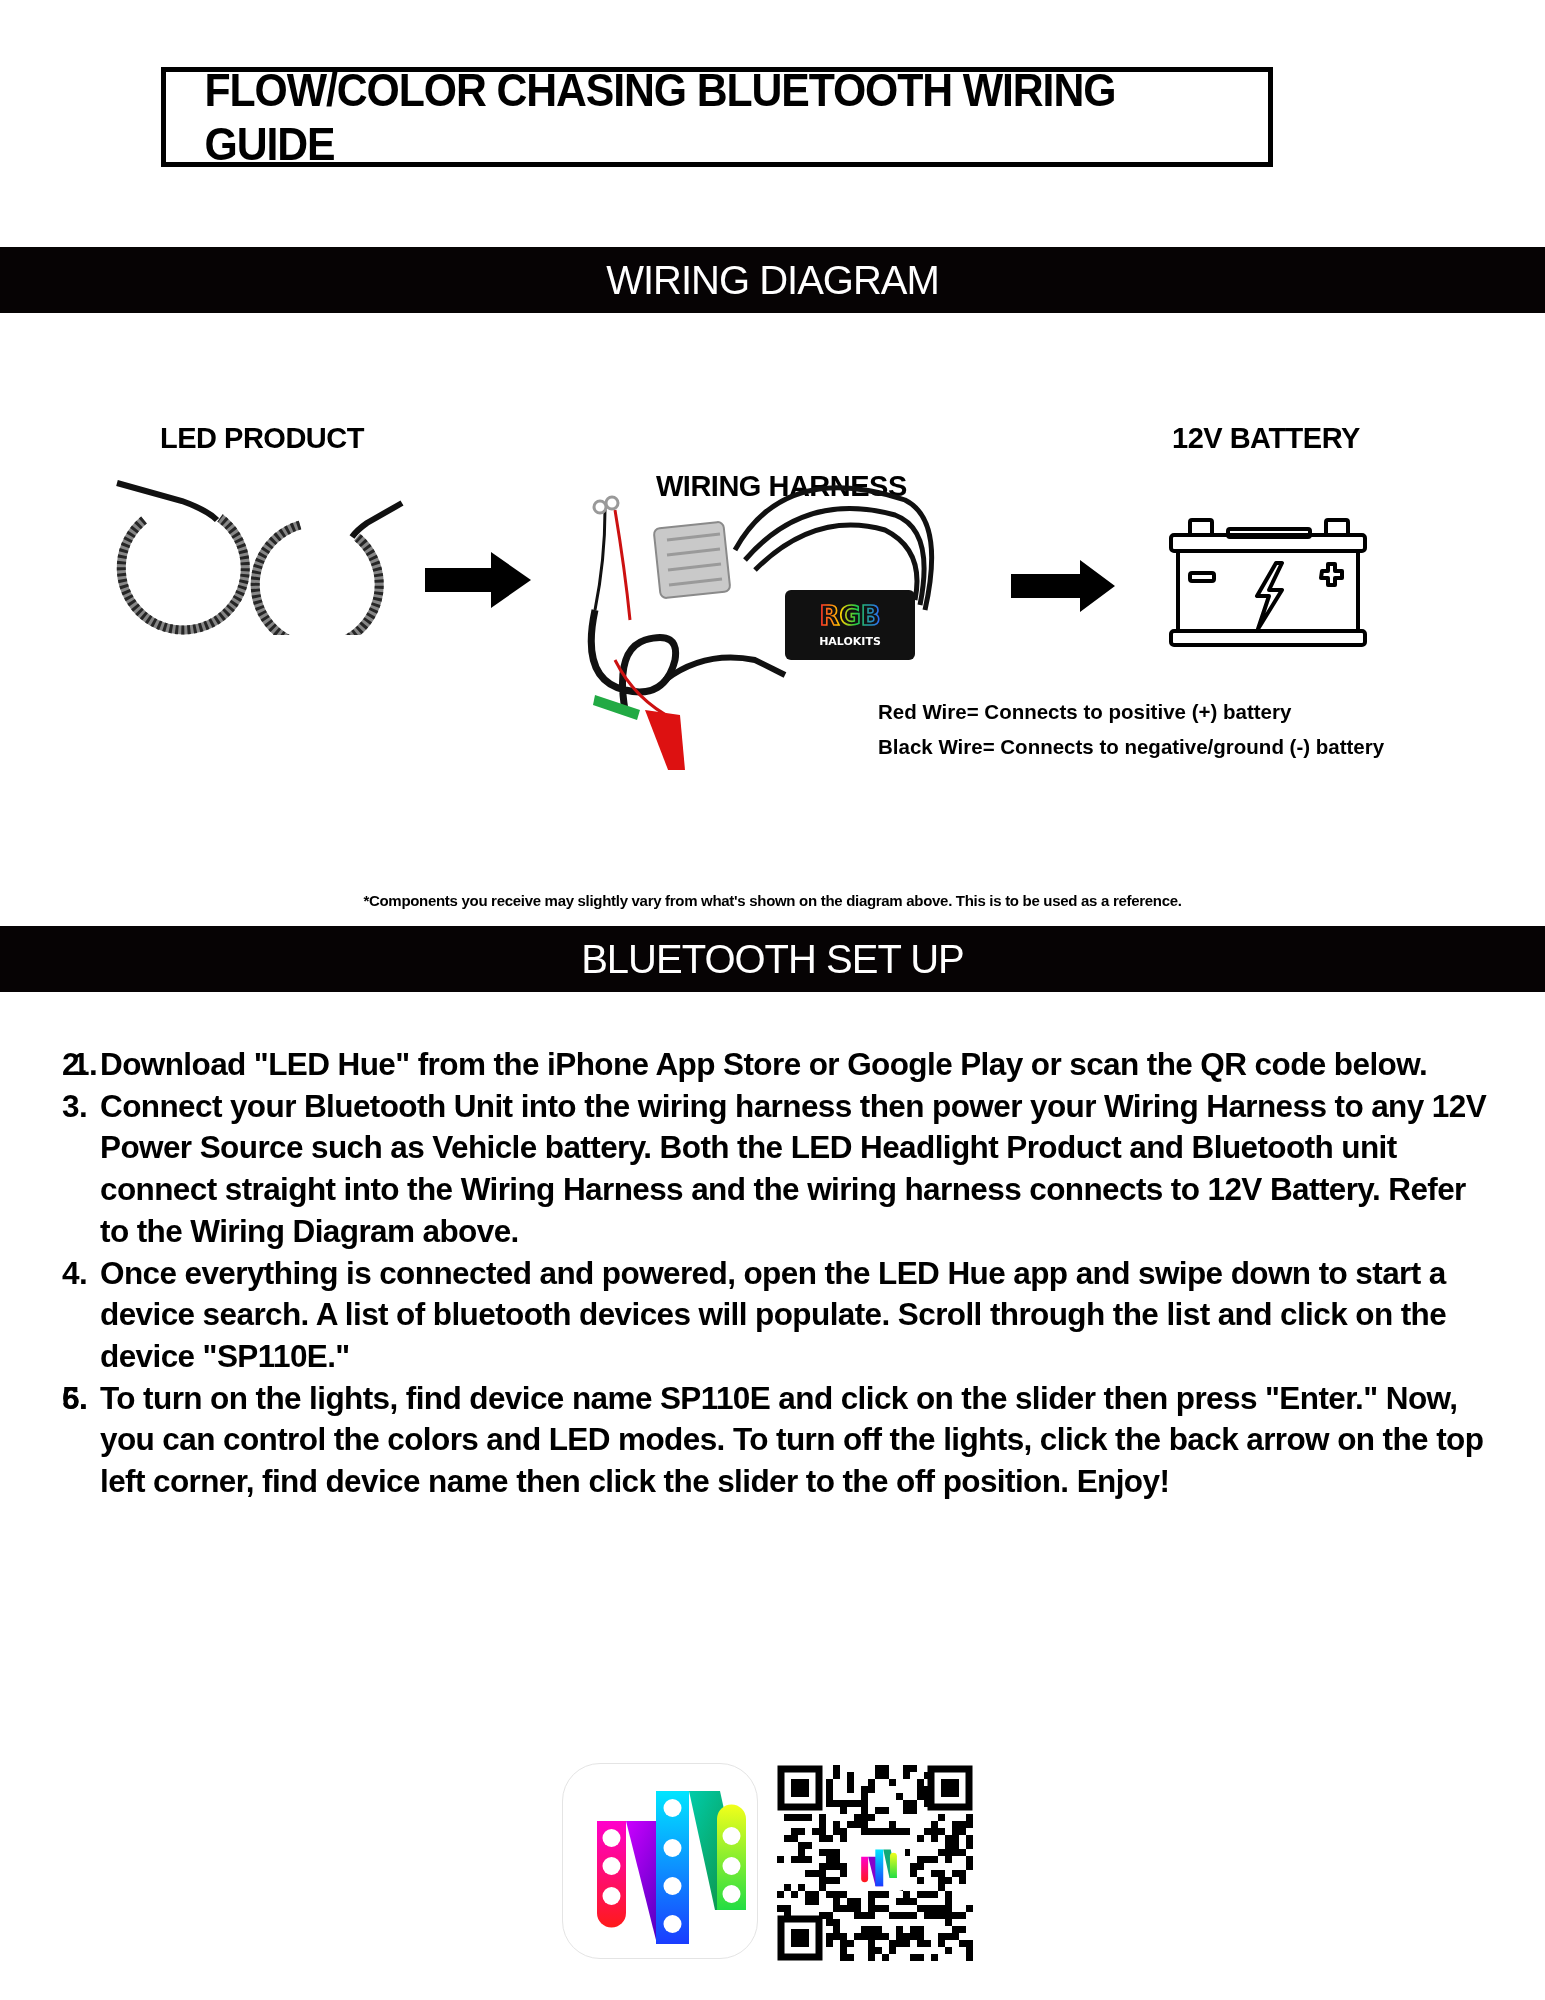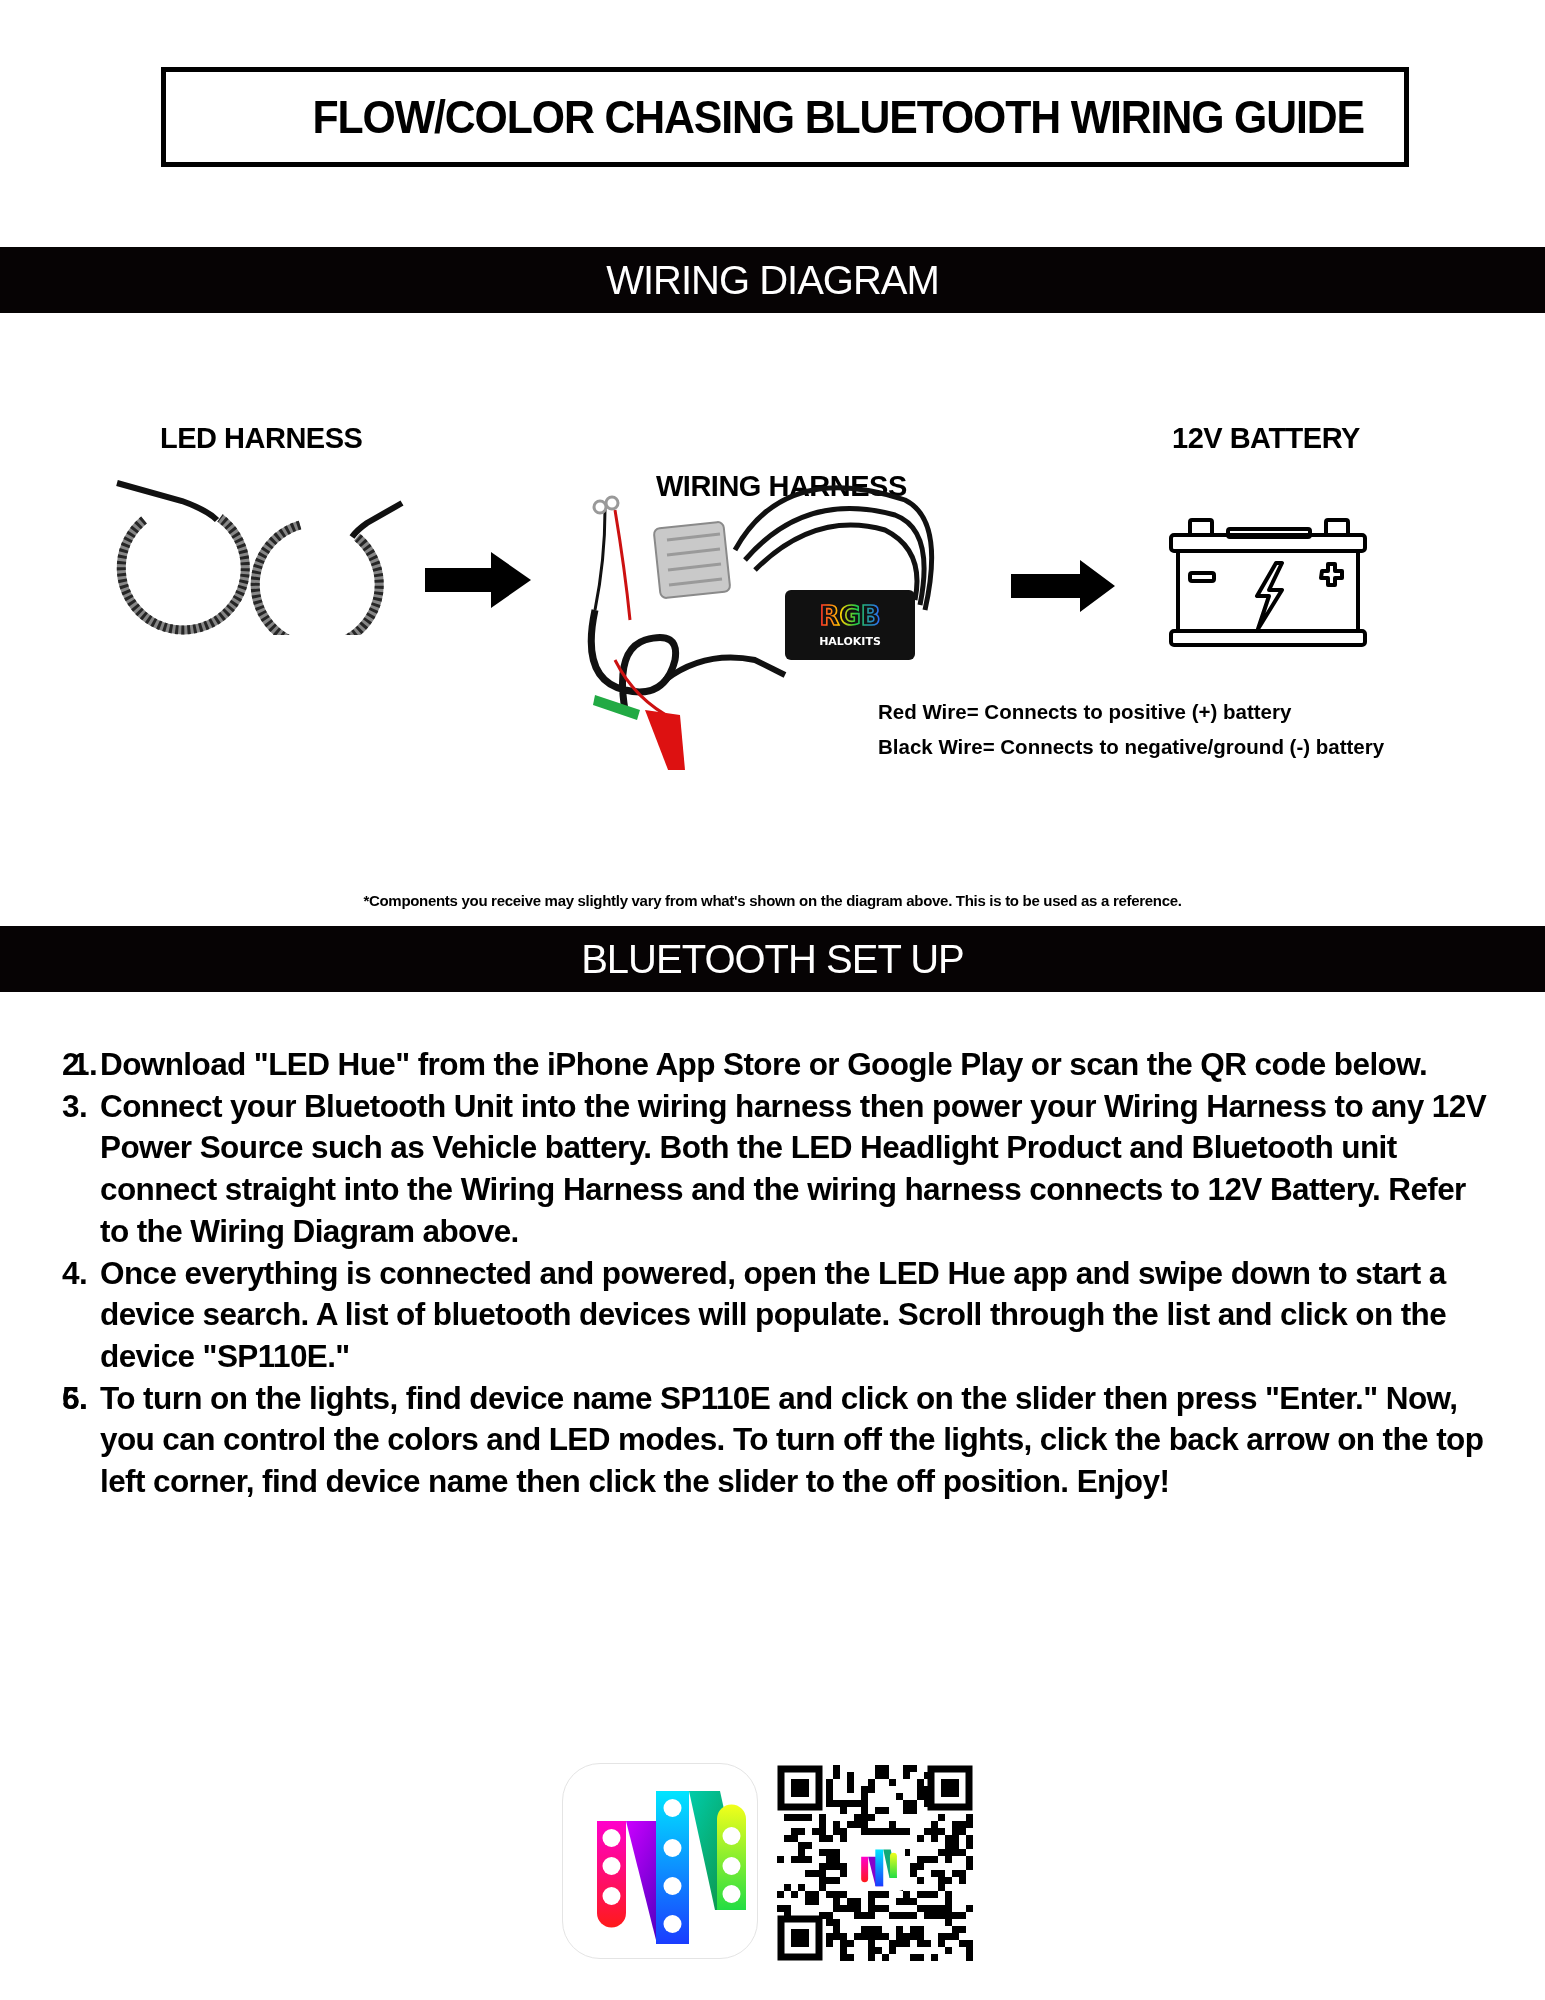--- a/index.html
+++ b/index.html
@@ -1,23 +1,23 @@
 <!DOCTYPE html>
 <html><head>
 <meta charset="utf-8">
 <style>
   html, body { margin: 0; padding: 0; background: #ffffff; }
   body {
     width: 1545px; height: 2000px; position: relative; overflow: hidden;
     font-family: "Liberation Sans", "DejaVu Sans", sans-serif; color: #000;
   }
   .title-box {
-    position: absolute; left: 161px; top: 67px; width: 1248px; height: 100px;
+    position: absolute; left: 161px; top: 67px; width: 1112px; height: 100px;
     border: 5px solid #000; box-sizing: border-box;
-    display: flex; align-items: center; justify-content: flex-end;
+    display: flex; align-items: center; justify-content: flex-start;
   }
   .title-box h1 {
     margin: 0; font-size: 46px; font-weight: 700; letter-spacing: -1.2px;
     transform: scaleX(0.93);
   }
   .section-bar {
     position: absolute; left: 0; width: 1545px; height: 66px; background: #060304;
     display: flex; align-items: center; justify-content: center;
   }
   .section-bar h2 {
@@ -57,21 +57,21 @@
 <body>
 
 <div class="title-box">
   <h1>FLOW/COLOR CHASING BLUETOOTH WIRING GUIDE</h1>
 </div>
 
 <div class="section-bar" id="bar-wiring">
   <h2>WIRING DIAGRAM</h2>
 </div>
 
-<div class="col-label" style="left:160px;">LED HARNESS</div>
+<div class="col-label" style="left:160px;">LED PRODUCT</div>
 <div class="col-label" style="left:656px;margin-top:48px;">WIRING HARNESS</div>
 <div class="col-label" style="left:1172px;">12V BATTERY</div>
 
 <svg style="position:absolute;left:112px;top:475px;" width="300" height="160" viewBox="0 0 300 160">
   <path d="M5 8 L70 26 Q95 35 105 45" stroke="#111" stroke-width="6" fill="none"></path>
   <path d="M290 28 L255 48 Q245 55 240 62" stroke="#111" stroke-width="6" fill="none"></path>
   <path d="M32 45 A62 62 0 1 0 108 43" stroke="#2b2b2b" stroke-width="9" fill="none" stroke-dasharray="3 3"></path>
   <path d="M32 45 A62 62 0 1 0 108 43" stroke="#222" stroke-width="9" fill="none" opacity="0.55"></path>
   <path d="M188 50 A62 62 0 1 0 245 62" stroke="#2b2b2b" stroke-width="9" fill="none" stroke-dasharray="3 3"></path>
   <path d="M188 50 A62 62 0 1 0 245 62" stroke="#222" stroke-width="9" fill="none" opacity="0.55"></path>

